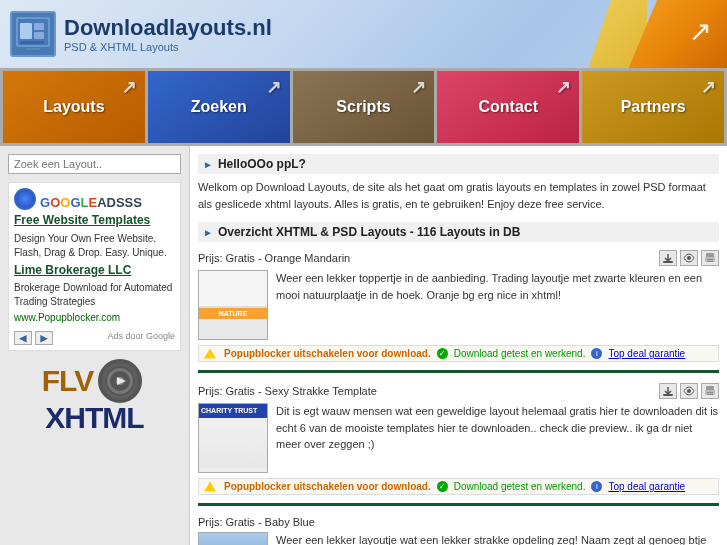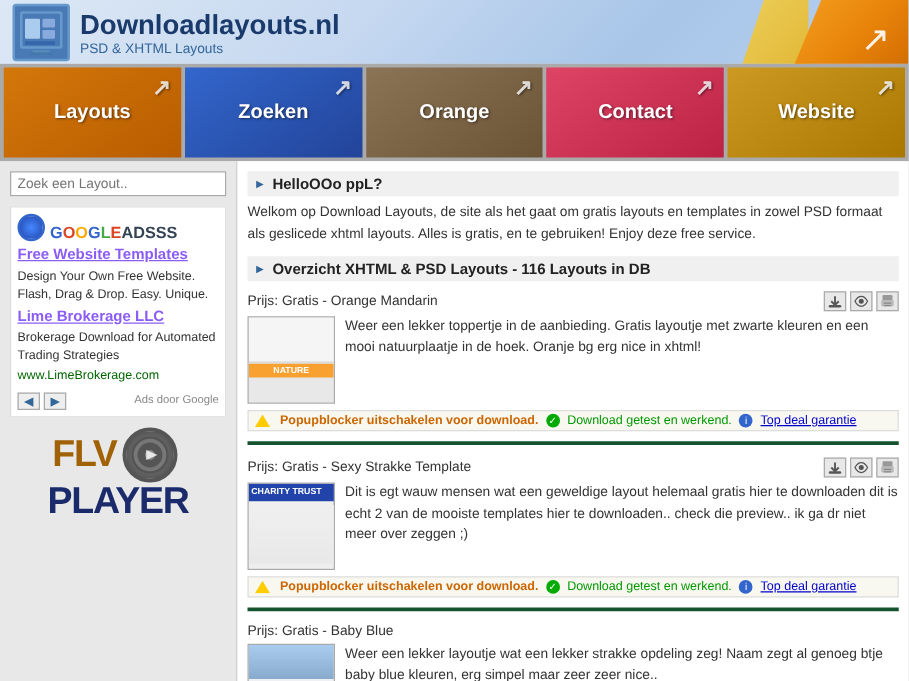--- a/index.html
+++ b/index.html
@@ -10,21 +10,21 @@
       width: 727px;
       min-height: 545px;
       overflow-x: hidden;
     }
 
     
     .header {
       background: linear-gradient(135deg, #dde8f5 0%, #c5d8f0 40%, #a8c5e8 70%, #b8d0ee 100%);
       padding: 8px 10px;
       display: flex;
-      height: 51px;
+      height: 68px;
       position: relative;
       overflow: hidden;
     }
     .header-logo {
       display: flex;
       align-items: center;
       gap: 8px;
     }
     .header-icon {
       width: 46px;
@@ -163,21 +163,21 @@
       flex-shrink: 0;
     }
     .google-text-g { color: #3366cc; font-size: 13px; font-weight: bold; }
     .google-text-o1 { color: #dd4422; font-size: 13px; font-weight: bold; }
     .google-text-o2 { color: #ffaa00; font-size: 13px; font-weight: bold; }
     .google-text-g2 { color: #3366cc; font-size: 13px; font-weight: bold; }
     .google-text-l { color: #44aa44; font-size: 13px; font-weight: bold; }
     .google-text-e { color: #dd4422; font-size: 13px; font-weight: bold; }
     .google-text-ads { color: #334455; font-size: 13px; font-weight: bold; }
     .sidebar-ad-title {
-      color: #8b5cf6;
+      color: #14532d;
       font-size: 12px;
       font-weight: bold;
       line-height: 1.3;
       text-decoration: underline;
       cursor: pointer;
     }
     .sidebar-ad-text {
       font-size: 10px;
       color: #333;
       line-height: 1.4;
@@ -472,29 +472,29 @@
   <div class="nav-item nav-layouts">
     <span class="nav-arrow">↗</span>
     <span>Layouts</span>
   </div>
   <div class="nav-item nav-zoeken">
     <span class="nav-arrow">↗</span>
     <span>Zoeken</span>
   </div>
   <div class="nav-item nav-scripts">
     <span class="nav-arrow">↗</span>
-    <span>Orange</span>
+    <span>Scripts</span>
   </div>
   <div class="nav-item nav-contact">
     <span class="nav-arrow">↗</span>
     <span>Contact</span>
   </div>
   <div class="nav-item nav-partners">
     <span class="nav-arrow">↗</span>
-    <span>Website</span>
+    <span>Partners</span>
   </div>
 </div>
 
 <div class="main-area">
 
   <div class="sidebar">
     <input type="text" class="search-box" placeholder="Zoek een Layout.." style="">
 
     
     <div class="google-ads-block">
@@ -503,21 +503,21 @@
         <span>
           <span class="google-text-g">G</span><span class="google-text-o1">O</span><span class="google-text-o2">O</span><span class="google-text-g2">G</span><span class="google-text-l">L</span><span class="google-text-e">E</span><span class="google-text-ads">ADSSS</span>
         </span>
       </div>
 
       <div class="sidebar-ad-title">Free Website Templates</div>
       <div class="sidebar-ad-text">Design Your Own Free Website. Flash, Drag &amp; Drop. Easy. Unique.</div>
 
       <div class="sidebar-ad-title">Lime Brokerage LLC</div>
       <div class="sidebar-ad-text">Brokerage Download for Automated Trading Strategies</div>
-      <div class="sidebar-ad-url">www.LimeBrokerage.com</div>
+      <div class="sidebar-ad-url">www.Popupblocker.com</div>
 
       <div style="display:flex; justify-content:space-between; align-items:center; margin-top:4px;">
         <div class="ads-nav">
           <div class="ads-nav-btn">◀</div>
           <div class="ads-nav-btn">▶</div>
         </div>
         <span class="ads-by-google">Ads door Google</span>
       </div>
     </div>
 
@@ -527,21 +527,21 @@
         <div class="flv-text">FLV</div>
         <div class="flv-icon">
           <svg width="30" height="30" viewBox="0 0 30 30">
             <circle cx="15" cy="15" r="14" fill="#777" stroke="#555" stroke-width="2"></circle>
             <circle cx="15" cy="15" r="10" fill="#555"></circle>
             <circle cx="15" cy="15" r="4" fill="#888"></circle>
             <polygon points="12,11 21,15 12,19" fill="white" opacity="0.8"></polygon>
           </svg>
         </div>
       </div>
-      <div class="player-text">PLAYER</div>
+      <div class="player-text">XHTML</div>
     </div>
   </div>
 
   <div class="content">
 
     <div class="section-header">
       <span class="section-arrow">►</span>
       <span>HelloOOo ppL?</span>
     </div>
     <div class="content-text">Welkom op Download Layouts, de site als het gaat om gratis layouts en templates in zowel PSD formaat als geslicede xhtml layouts. Alles is gratis, en te gebruiken! Enjoy deze free service.</div>
@@ -574,21 +574,21 @@
                 <rect x="3" y="7" width="6" height="1" fill="#888"></rect>
                 <rect x="3" y="9" width="6" height="1" fill="#888"></rect>
               </svg>
           </div>
         </div>
       </div>
       <div class="layout-body">
         <div class="layout-thumb thumb-orange">
           <div class="thumb-img-orange"></div>
         </div>
-        <div class="layout-desc">Weer een lekker toppertje in de aanbieding. Gratis layoutje met zwarte kleuren en een mooi natuurplaatje in de hoek. Oranje bg erg nice in xhtml!</div>
+        <div class="layout-desc">Weer een lekker toppertje in de aanbieding. Trading layoutje met zwarte kleuren en een mooi natuurplaatje in de hoek. Oranje bg erg nice in xhtml!</div>
       </div>
       <div class="layout-status-bar">
         <span class="warn-triangle"></span>
         <span class="status-warn">Popupblocker uitschakelen voor download.</span>
         <span class="check-circle">✓</span>
         <span class="status-ok">Download getest en werkend.</span>
         <span class="info-icon">i</span>
         <span class="status-link">Top deal garantie</span>
       </div>
     </div>
@@ -616,21 +616,21 @@
                 <rect x="3" y="7" width="6" height="1" fill="#888"></rect>
                 <rect x="3" y="9" width="6" height="1" fill="#888"></rect>
               </svg>
           </div>
         </div>
       </div>
       <div class="layout-body">
         <div class="layout-thumb thumb-charity">
           <div class="thumb-charity-inner"></div>
         </div>
-        <div class="layout-desc">Dit is egt wauw mensen wat een geweldige layout helemaal gratis hier te downloaden dit is echt 2 van de mooiste templates hier te downloaden.. check die preview.. ik ga dr niet meer over zeggen ;)</div>
+        <div class="layout-desc">Dit is egt wauw mensen wat een geweldige layout helemaal gratis hier te downloaden dit is echt 6 van de mooiste templates hier te downloaden.. check die preview.. ik ga dr niet meer over zeggen ;)</div>
       </div>
       <div class="layout-status-bar">
         <span class="warn-triangle"></span>
         <span class="status-warn">Popupblocker uitschakelen voor download.</span>
         <span class="check-circle">✓</span>
         <span class="status-ok">Download getest en werkend.</span>
         <span class="info-icon">i</span>
         <span class="status-link">Top deal garantie</span>
       </div>
     </div>

